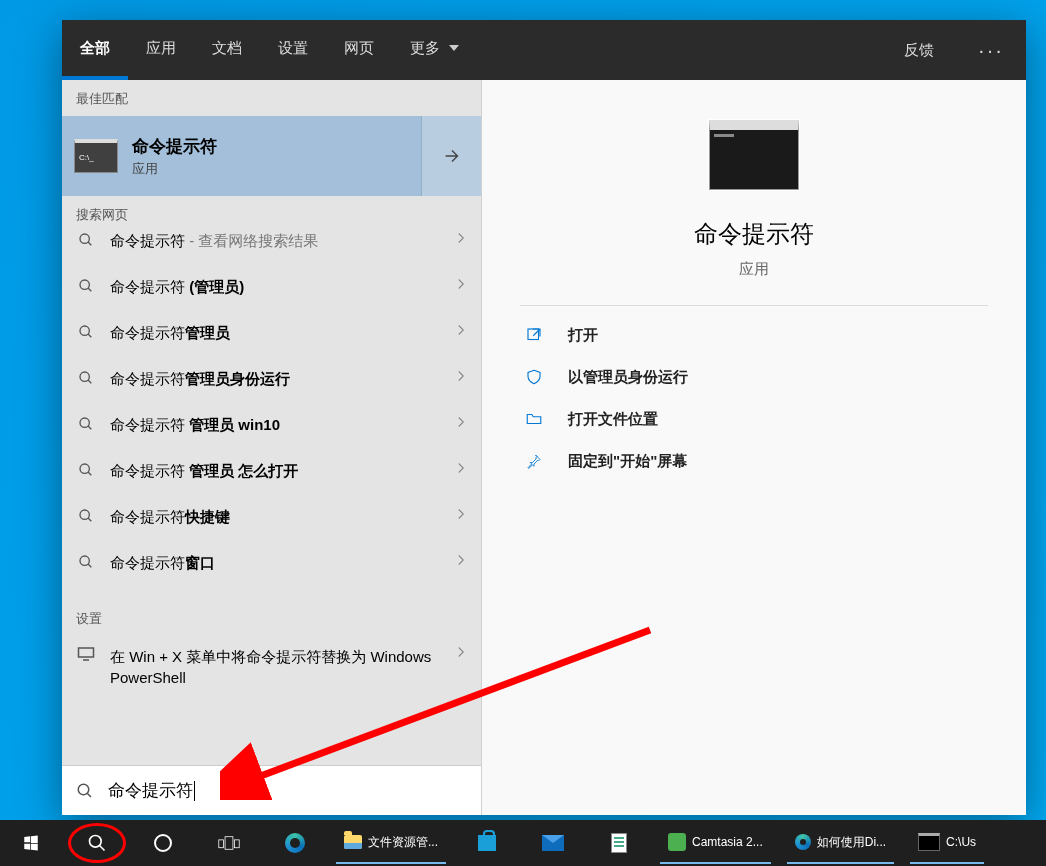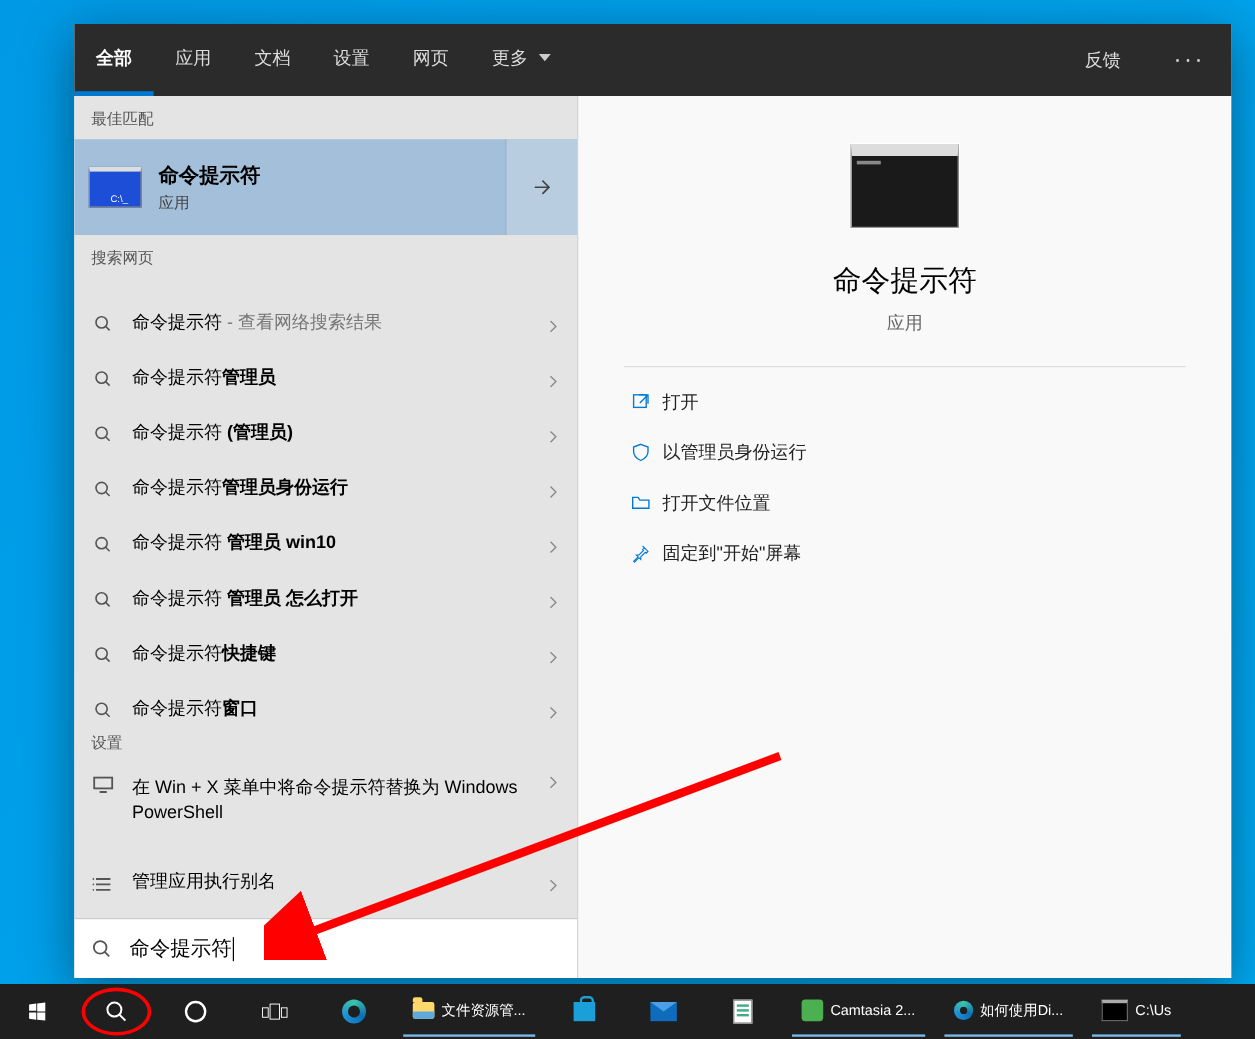--- a/index.html
+++ b/index.html
@@ -13,28 +13,28 @@
 .tabs-right { margin-left: auto; display: flex; align-items: center; gap: 22px; padding-right: 10px; }
 .feedback { font-size: 15px; color: #ddd; padding: 0 10px; }
 .ellipsis { font-size: 20px; color: #ddd; padding: 0 12px; letter-spacing: 2px; }
 
 .content { flex: 1; display: flex; }
 .left-pane { width: 420px; background: #e4e4e4; border-right: 1px solid #d0d0d0; display: flex; flex-direction: column; overflow: hidden; }
 .section-header { padding: 10px 14px 8px; font-size: 13px; color: #555; background: #e4e4e4; }
 
 .best-match { display: flex; background: #a3bfd9; height: 80px; }
 .best-left { flex: 1; display: flex; align-items: center; padding: 0 12px; gap: 14px; }
-.bm-icon { width: 44px; height: 34px; background: #1d4ed8; border: 1px solid #888; border-top: 4px solid #ddd; display: flex; align-items: flex-end; justify-content: flex-start; padding: 2px 17px; }
+.bm-icon { width: 44px; height: 34px; background: #404040; border: 1px solid #888; border-top: 4px solid #ddd; display: flex; align-items: center; justify-content: flex-start; padding: 2px 4px; }
 .bm-icon .cursor { color: #fff; font-size: 8px; }
 .bm-text .title { font-size: 17px; font-weight: 700; color: #000; }
 .bm-text .subtitle { font-size: 13px; color: #444; margin-top: 2px; }
 .best-arrow { width: 60px; background: #b8cde0; display: flex; align-items: center; justify-content: center; border-left: 1px solid #94b0c8; }
 .best-arrow svg { width: 22px; height: 22px; }
 
-.result-item { display: flex; align-items: flex-end; height: 46px; padding: 0 14px; gap: 14px; font-size: 15px; color: #000; cursor: pointer; }
+.result-item { display: flex; align-items: flex-start; height: 46px; padding: 0 14px; gap: 14px; font-size: 15px; color: #000; cursor: pointer; }
 .result-item .icon { width: 20px; display: flex; justify-content: center; color: #555; }
 .result-item .text { flex: 1; white-space: nowrap; overflow: hidden; text-overflow: ellipsis; }
 .result-item .chev { color: #888; }
 .result-item .chev svg { width: 12px; height: 12px; }
 .result-item.multi { height: auto; padding: 10px 14px; align-items: flex-start; }
 .result-item.multi .text { line-height: 1.4; white-space: normal; }
 .bold { font-weight: 700; }
 
 .search-input-bar { height: 50px; background: #fff; display: flex; align-items: center; padding: 0 14px; gap: 14px; border-top: 1px solid #ccc; }
 .search-input-bar .icon { color: #555; }
@@ -42,21 +42,21 @@
 .search-input-bar .query::after { content: ""; position: absolute; right: -2px; top: 2px; width: 1px; height: 20px; background: #000; animation: blink 1s infinite; }
 @keyframes blink { 50% { opacity: 0; } }
 
 .right-pane { flex: 1; background: #f9f9f9; display: flex; flex-direction: column; align-items: center; }
 .preview-icon { margin-top: 40px; width: 90px; height: 70px; background: #1a1a1a; border: 1px solid #999; border-top: 10px solid #ddd; box-shadow: 0 0 0 1px #fff; position: relative; }
 .preview-icon::before { content:""; position:absolute; top:4px; left:4px; width:20px; height:3px; background:#888; }
 .preview-title { margin-top: 28px; font-size: 24px; color: #000; }
 .preview-sub { margin-top: 10px; font-size: 15px; color: #666; }
 .divider { width: 86%; height: 1px; background: #ddd; margin: 26px 0 8px; }
 .action-list { width: 86%; }
-.action-item { display: flex; align-items: center; gap: 8px; height: 42px; font-size: 15px; color: #222; cursor: pointer; padding: 0 4px; }
+.action-item { display: flex; align-items: center; gap: 24px; height: 42px; font-size: 15px; color: #222; cursor: pointer; padding: 0 4px; font-weight: bold; }
 .action-item .aicon { width: 20px; display: flex; justify-content: center; color: #0078d4; }
 
 .taskbar { position: absolute; bottom: 0; left: 0; right: 0; height: 46px; background: #1f1f1f; display: flex; align-items: center; padding: 0 6px; gap: 16px; }
 .tb-item { width: 50px; height: 42px; display: flex; align-items: center; justify-content: center; cursor: pointer; position: relative; }
 .tb-app { display: flex; align-items: center; gap: 6px; padding: 0 8px; height: 42px; cursor: pointer; border-bottom: 2px solid #76b9ed; }
 .tb-app .label { color: #fff; font-size: 12px; max-width: 76px; white-space: nowrap; overflow: hidden; text-overflow: ellipsis; }
 .red-ellipse { position: absolute; width: 58px; height: 40px; border: 3px solid red; border-radius: 50%; pointer-events: none; }
 
 .arrow-annot { position: absolute; pointer-events: none; }
 
@@ -136,35 +136,35 @@
             </svg>
           </div>
       </div>
       <div class="result-item">
         <div class="icon">
             <svg width="16" height="16" viewBox="0 0 24 24">
               <circle cx="10" cy="10" r="7" stroke="#555" stroke-width="2" fill="none"></circle>
               <path d="M15 15l5 5" stroke="#555" stroke-width="2"></path>
             </svg>
           </div>
+        <div class="text"><span>命令提示符 </span><span class="bold">(管理员)</span></div>
+        <div class="chev">
+            <svg viewBox="0 0 10 16">
+              <path d="M2 2l6 6-6 6" stroke="#888" stroke-width="1.5" fill="none"></path>
+            </svg>
+          </div>
+      </div>
+      <div class="result-item">
+        <div class="icon">
+            <svg width="16" height="16" viewBox="0 0 24 24">
+              <circle cx="10" cy="10" r="7" stroke="#555" stroke-width="2" fill="none"></circle>
+              <path d="M15 15l5 5" stroke="#555" stroke-width="2"></path>
+            </svg>
+          </div>
         <div class="text"><span>命令提示符</span><span class="bold">管理员</span></div>
-        <div class="chev">
-            <svg viewBox="0 0 10 16">
-              <path d="M2 2l6 6-6 6" stroke="#888" stroke-width="1.5" fill="none"></path>
-            </svg>
-          </div>
-      </div>
-      <div class="result-item">
-        <div class="icon">
-            <svg width="16" height="16" viewBox="0 0 24 24">
-              <circle cx="10" cy="10" r="7" stroke="#555" stroke-width="2" fill="none"></circle>
-              <path d="M15 15l5 5" stroke="#555" stroke-width="2"></path>
-            </svg>
-          </div>
-        <div class="text"><span>命令提示符 </span><span class="bold">(管理员)</span></div>
         <div class="chev">
             <svg viewBox="0 0 10 16">
               <path d="M2 2l6 6-6 6" stroke="#888" stroke-width="1.5" fill="none"></path>
             </svg>
           </div>
       </div>
       <div class="result-item">
         <div class="icon">
             <svg width="16" height="16" viewBox="0 0 24 24">
               <circle cx="10" cy="10" r="7" stroke="#555" stroke-width="2" fill="none"></circle>
@@ -237,36 +237,20 @@
 
       <div class="section-header">设置</div>
       <div class="result-item multi">
         <div class="icon">
             <svg width="18" height="16" viewBox="0 0 24 20">
               <rect x="2" y="2" width="20" height="12" stroke="#555" stroke-width="2" fill="none"></rect>
               <path d="M8 18h8" stroke="#555" stroke-width="2"></path>
             </svg>
           </div>
         <div class="text">在 Win + X 菜单中将命令提示符替换为 Windows PowerShell</div>
-        <div class="chev">
-            <svg viewBox="0 0 10 16">
-              <path d="M2 2l6 6-6 6" stroke="#888" stroke-width="1.5" fill="none"></path>
-            </svg>
-          </div>
-      </div>
-      <div class="result-item">
-        <div class="icon">
-            <svg width="18" height="14" viewBox="0 0 24 18">
-              <path d="M4 3h16M4 9h16M4 15h16" stroke="#555" stroke-width="2"></path>
-              <circle cx="1" cy="3" r="1" fill="#555"></circle>
-              <circle cx="1" cy="9" r="1" fill="#555"></circle>
-              <circle cx="1" cy="15" r="1" fill="#555"></circle>
-            </svg>
-          </div>
-        <div class="text">管理应用执行别名</div>
         <div class="chev">
             <svg viewBox="0 0 10 16">
               <path d="M2 2l6 6-6 6" stroke="#888" stroke-width="1.5" fill="none"></path>
             </svg>
           </div>
       </div>
 
       <div style="flex:1"></div>
       <div class="search-input-bar">
         <div class="icon">

